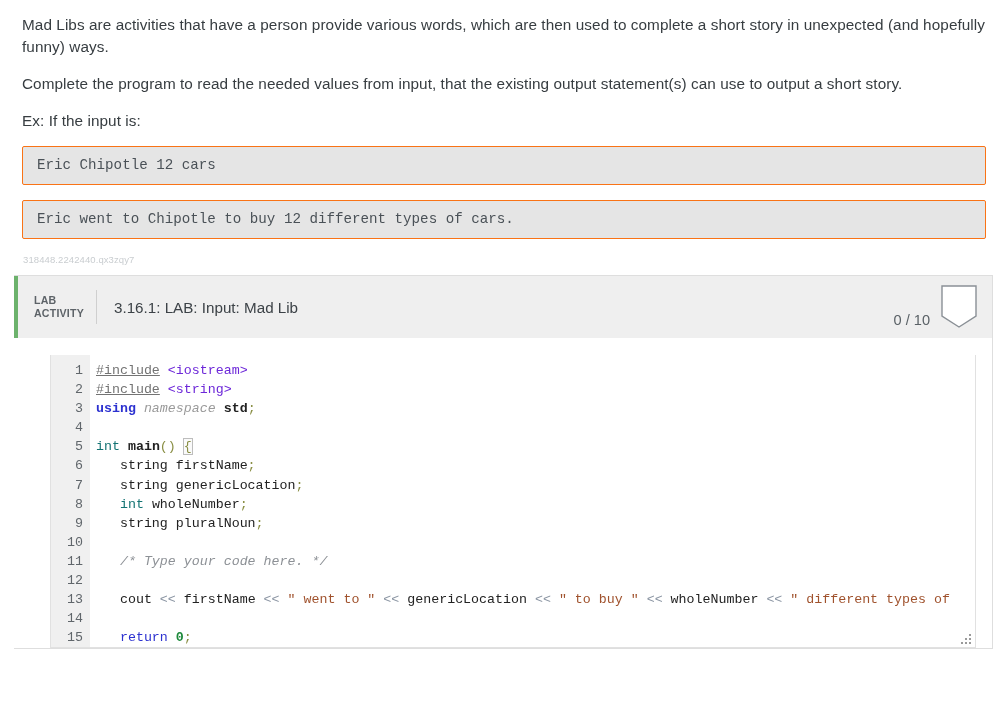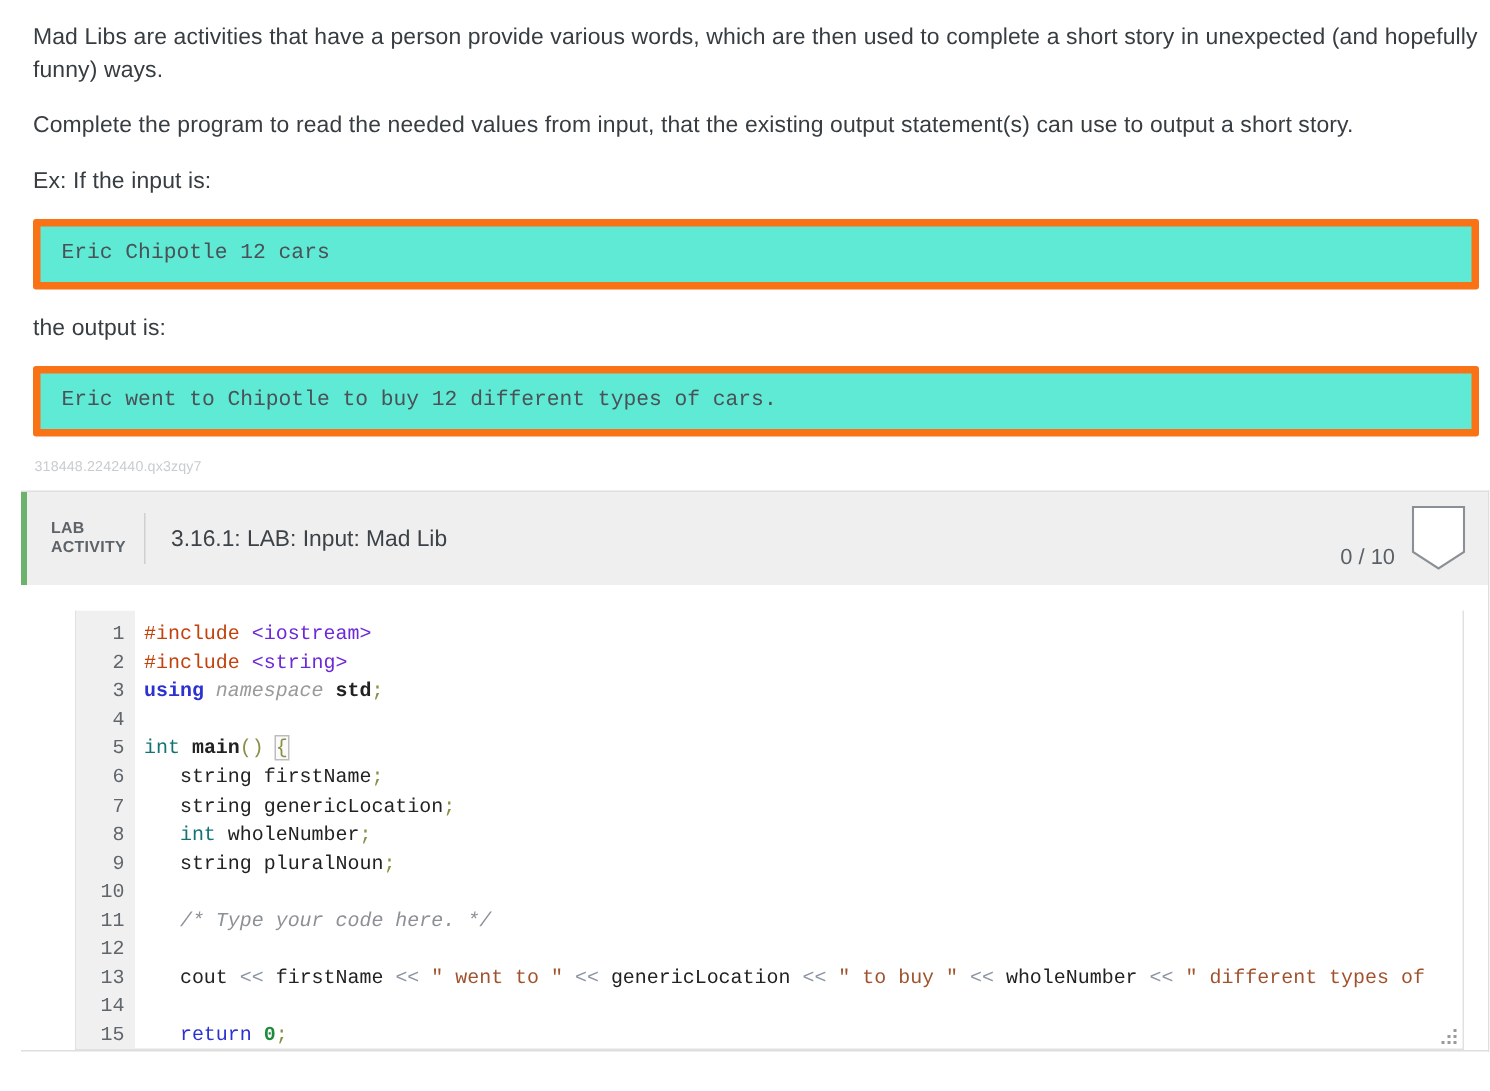--- a/index.html
+++ b/index.html
@@ -35,22 +35,22 @@
     margin: 0 0 15px 0;
     letter-spacing: .005em;
   }
   .para.tight { margin-bottom: 14px; }
 
   
   .sample {
     box-sizing: border-box;
     margin: 0 3px 15px 0;
     padding: 9px 14px 10px 14px;
-    background: #5eead4;
-    border: 5px solid #f97316;
+    background: #e5e5e5;
+    border: 1px solid #f97316;
     border-radius: 2px;
     font-family: "Liberation Mono", "DejaVu Sans Mono", monospace;
     font-size: 14.2px;
     line-height: 18px;
     color: #4a5157;
     white-space: pre;
     overflow: hidden;
   }
 
   
@@ -189,21 +189,21 @@
     left: 0;
     top: 0;
     bottom: 0;
     width: 39px;
     background: #f0f0f0;
     z-index: 0;
   }
   .code-rows { position: relative; z-index: 1; }
 
   
-  .t-pre   { color: #c2410c; }            
+  .t-pre   { color: #737373; text-decoration: underline; }            
   .t-hdr   { color: #6d28d9; }            
   .t-kw    { color: #2c31d0; font-weight: bold; }  
   .t-ns    { color: #9a9a9a; font-style: italic; } 
   .t-id    { color: #222222; font-weight: bold; }  
   .t-type  { color: #137373; }            
   .t-fn    { color: #222222; font-weight: bold; }
   .t-punc  { color: #8a8f45; }            
   .t-op    { color: #8b95a3; }            
   .t-str   { color: #a0522d; }            
   .t-cmt   { color: #8d9196; font-style: italic; }
@@ -230,21 +230,20 @@
 
 <div class="page">
 
   <div class="prose">
     <p class="para">Mad Libs are activities that have a person provide various words, which are then used to complete a short story in unexpected (and hopefully funny) ways.</p>
     <p class="para">Complete the program to read the needed values from input, that the existing output statement(s) can use to output a short story.</p>
     <p class="para tight">Ex: If the input is:</p>
 
     <div class="sample">Eric Chipotle 12 cars</div>
 
-    <p class="para tight">the output is:</p>
 
     <div class="sample">Eric went to Chipotle to buy 12 different types of cars.</div>
 
     <div class="activity-id">318448.2242440.qx3zqy7</div>
   </div>
 
   <div class="lab-card">
 
     <div class="lab-header">
       <div class="lab-tag">

